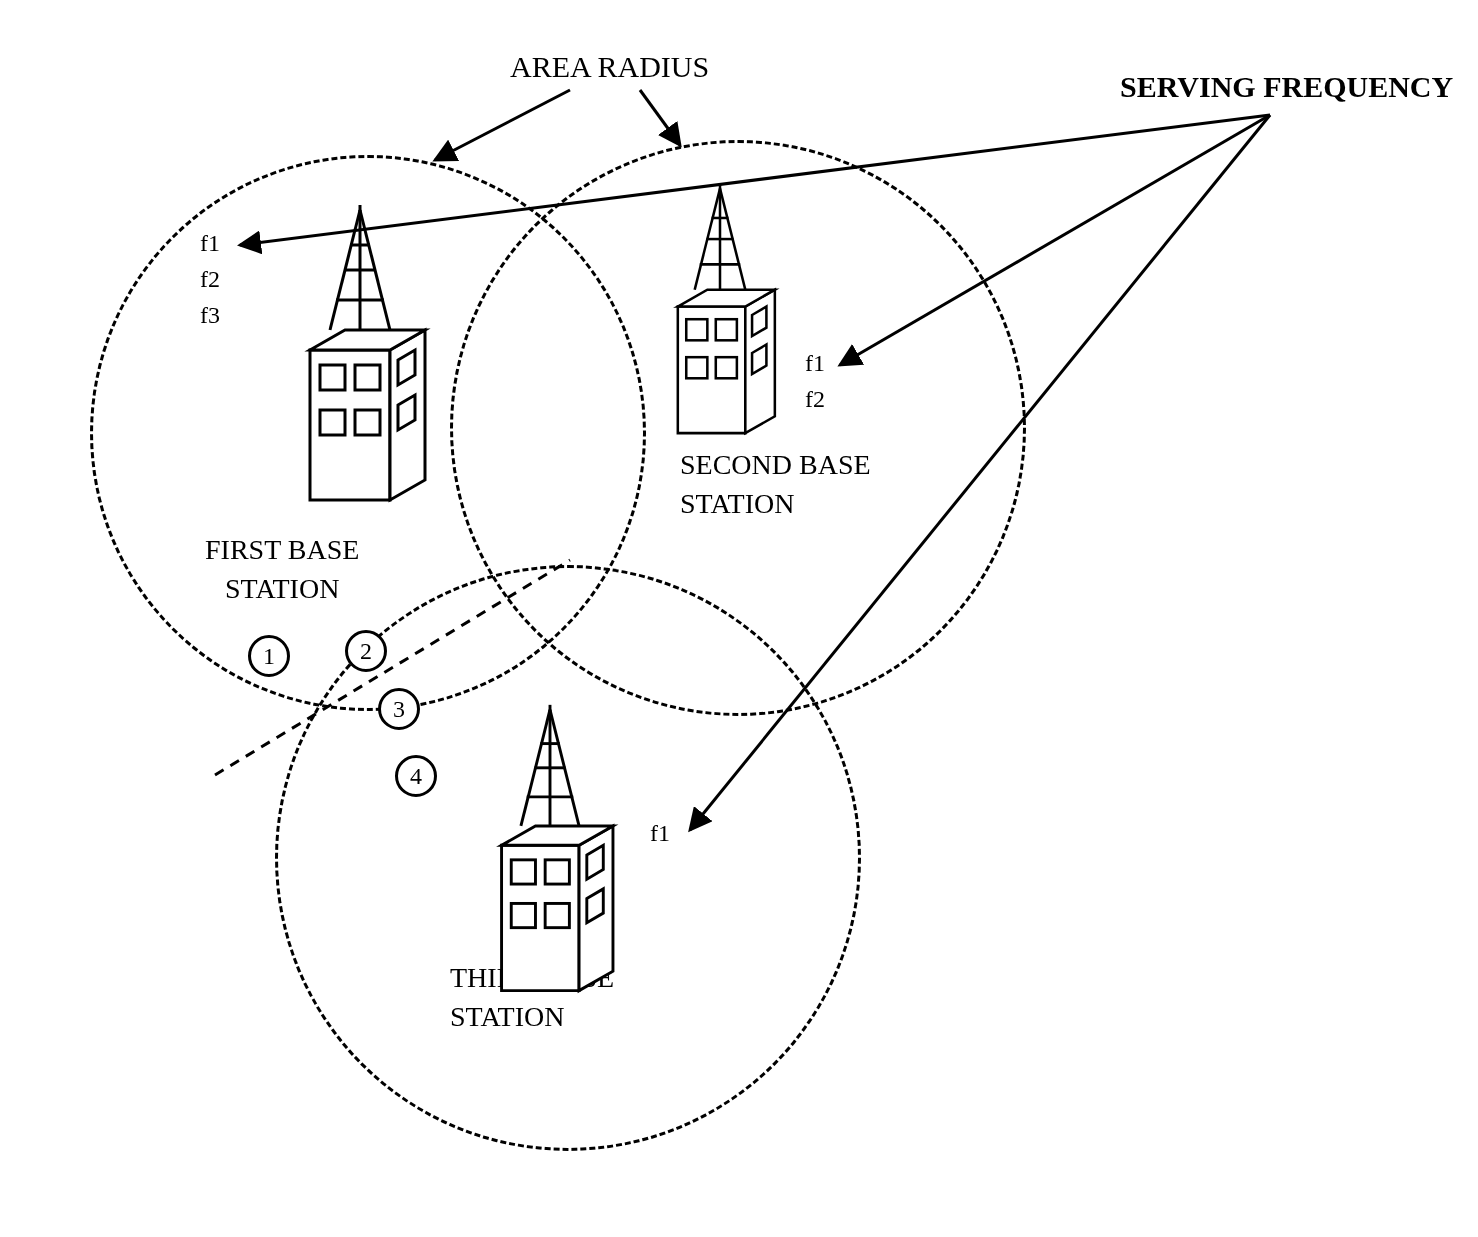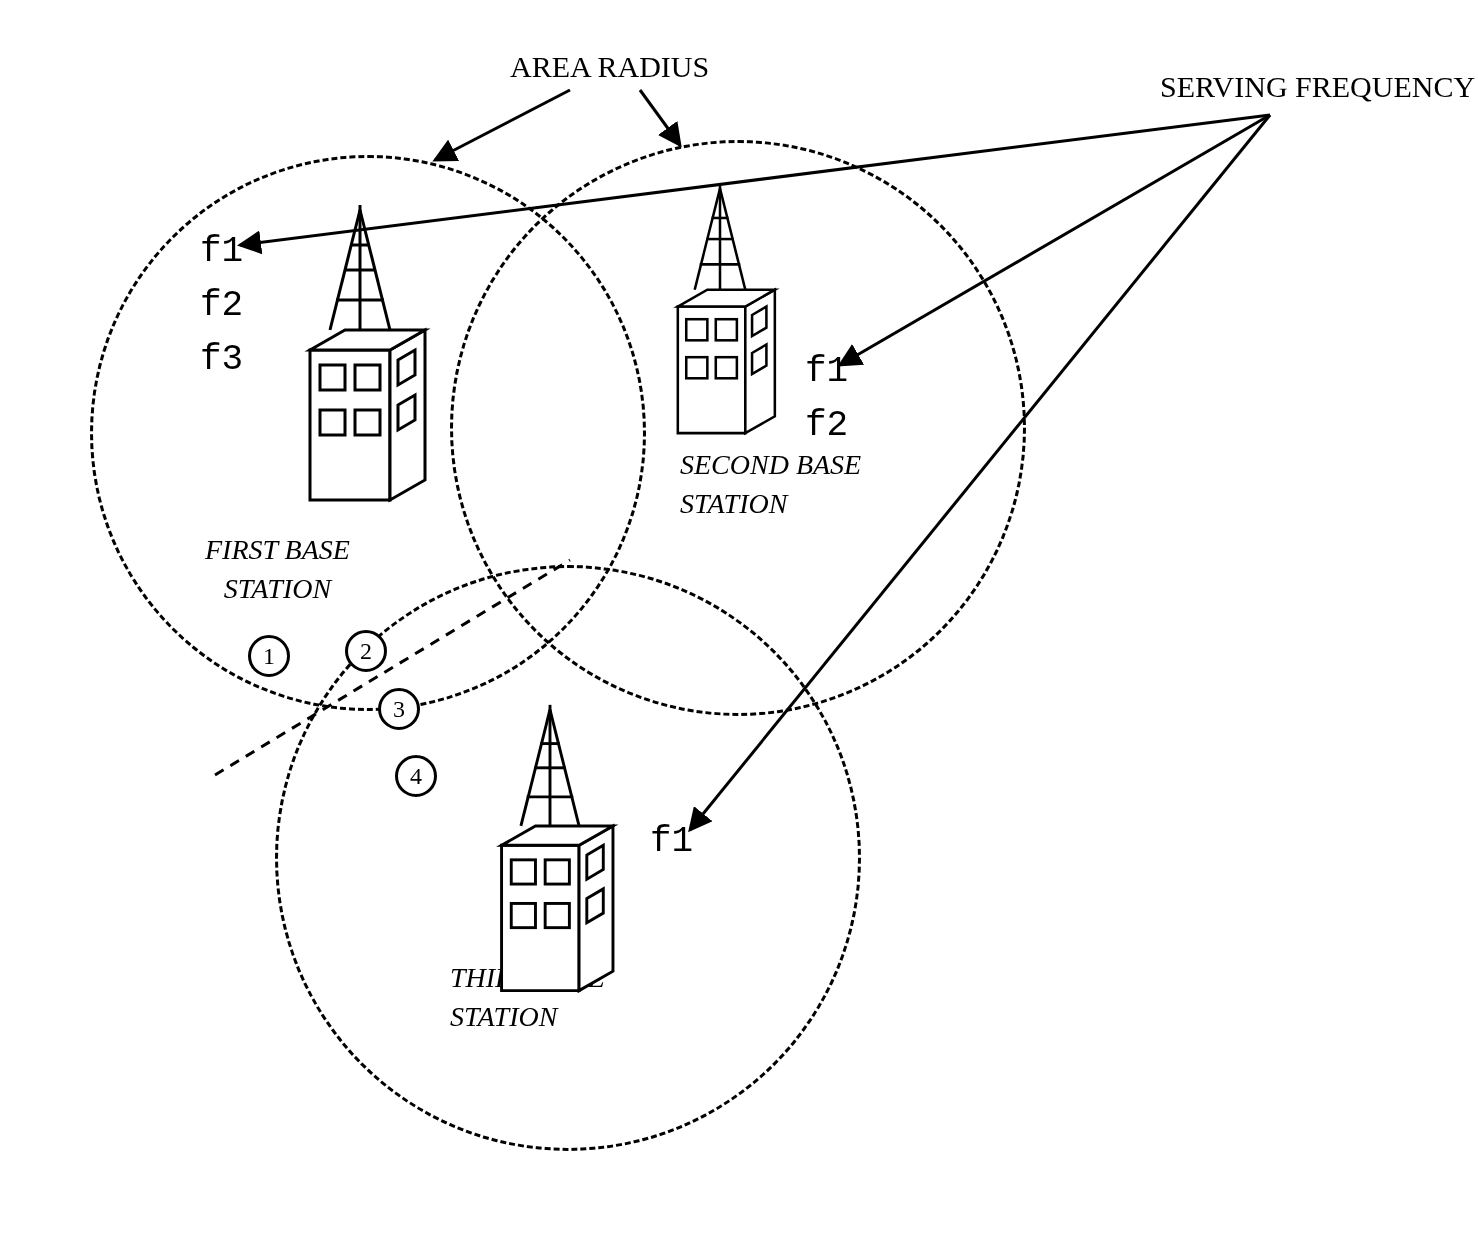--- a/index.html
+++ b/index.html
@@ -19,31 +19,30 @@
     .circle {
       position: absolute;
       border: 3px dashed black;
       border-radius: 50%;
     }
     .label {
       position: absolute;
       font-size: 28px;
       font-family: "Times New Roman", serif;
       white-space: pre;
-      font-style: italic;
     }
     .title-label {
       position: absolute;
       font-size: 30px;
       font-family: "Times New Roman", serif;
     }
     .freq-label {
       position: absolute;
-      font-size: 36px;
-      font-family: Liberation Mono, monospace;
+      font-size: 24px;
+      font-family: Liberation Serif, serif;
       line-height: 1.5;
     }
     .point-circle {
       position: absolute;
       width: 36px;
       height: 36px;
       border: 3px solid black;
       border-radius: 50%;
       display: flex;
       align-items: center;
@@ -66,21 +65,21 @@
 </head>
 <body>
 
 <div class="container">
 
   <div class="circle" style="left:90px; top:155px; width:550px; height:550px;"></div>
   <div class="circle" style="left:450px; top:140px; width:570px; height:570px;"></div>
   <div class="circle" style="left:275px; top:565px; width:580px; height:580px;"></div>
 
   <div class="title-label" style="left:510px; top:50px;">AREA RADIUS</div>
-  <div class="title-label" style="left:1160px; top:70px;">SERVING FREQUENCY</div>
+  <div class="title-label" style="left:1120px; top:70px;font-weight:bold;">SERVING FREQUENCY</div>
 
   <div class="freq-label" style="left:200px; top:225px;">
     <div>f1</div>
     <div>f2</div>
     <div>f3</div>
   </div>
   <div class="freq-label" style="left:805px; top:345px;">
     <div>f1</div>
     <div>f2</div>
   </div>

